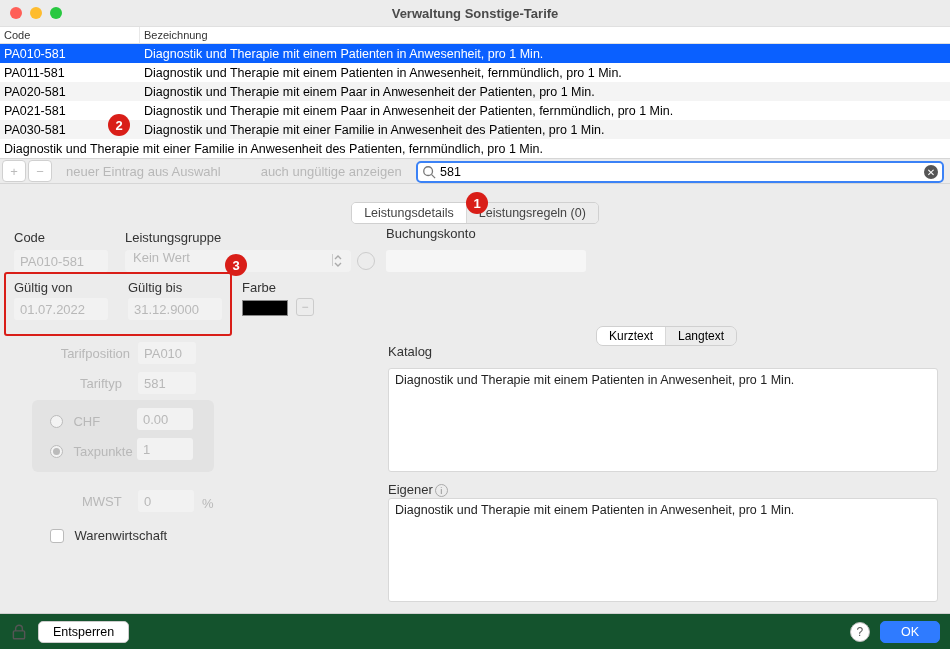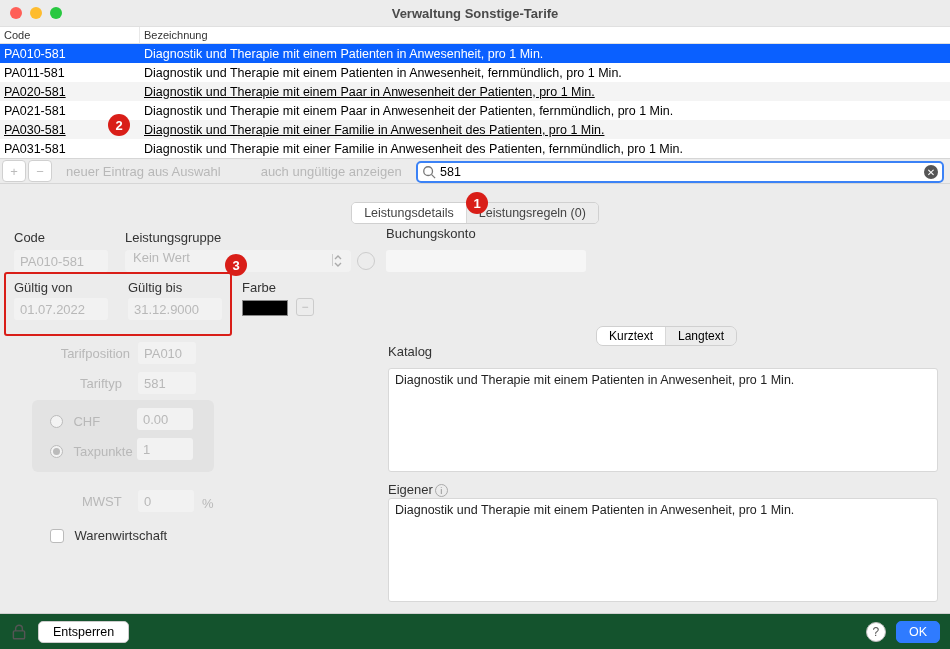--- a/index.html
+++ b/index.html
@@ -8,21 +8,21 @@
   .traffic { display: flex; gap: 8px; margin-left: 10px; }
   .dot { width: 12px; height: 12px; border-radius: 50%; }
   .red { background: #ff5f57; } .yellow { background: #febc2e; } .green { background: #28c840; }
   .titlebar-title { position: absolute; left: 0; right: 0; text-align: center; font-size: 13px; font-weight: 600; color: #4a4a4a; }
   .list-header { display: flex; height: 18px; background: #fff; border-top: 1px solid #e0e0e0; border-bottom: 1px solid #e0e0e0; font-size: 11px; color: #333; }
   .col-code { width: 140px; padding-left: 4px; display: flex; align-items: center; border-right: 1px solid #e8e8e8; }
   .col-bez  { flex: 1; padding-left: 4px; display: flex; align-items: center; }
   .list-body { background: #fff; }
   .row { display: flex; height: 19px; font-size: 12.5px; }
   .row.sel { background: #0a60ff; color: #fff; }
-  .row.alt { background: #f4f4f4; text-decoration: underline; }
+  .row.alt { background: #f4f4f4; }
   .row .col-code { border-right: none; color: inherit; }
   .toolbar { display: flex; align-items: center; height: 26px; background: #ececec; border-top: 1px solid #d6d6d6; border-bottom: 1px solid #d6d6d6; position: relative; }
   .sqbtn { width: 24px; height: 22px; margin-left: 2px; border: 1px solid #d0d0d0; background: #fff; border-radius: 4px; color: #bbb; font-size: 13px; display: flex; align-items: center; justify-content: center; }
   .linkish { font-size: 13px; color: #b8b8b8; margin-left: 14px; }
   .search-wrap { position: absolute; left: 416px; right: 6px; top: 2px; height: 22px; border: 2px solid #3b82f6; border-radius: 5px; background: #fff; display: flex; align-items: center; padding: 0 4px; }
   .search-wrap svg { flex: none; }
   .search-wrap input { flex: 1; border: none; outline: none; font-size: 12.5px; padding-left: 4px; }
   .clear { width: 14px; height: 14px; border-radius: 50%; background: #555; color: #fff; display: flex; align-items: center; justify-content: center; font-size: 10px; }
   .tabs { display: flex; justify-content: center; margin-top: 18px; }
   .segctl { display: flex; border: 1px solid #d0d0d0; border-radius: 5px; overflow: hidden; background: #ececec; }
@@ -46,21 +46,21 @@
   .checkbox { width: 14px; height: 14px; border: 1px solid #bbb; border-radius: 3px; display: inline-block; vertical-align: middle; background: #fff; }
   .big-field { position: absolute; background: #fff; border: 1px solid #d8d8d8; border-radius: 3px; font-size: 12.5px; padding: 4px 6px; color: #222; }
   .seg2 { position: absolute; display: flex; border: 1px solid #d0d0d0; border-radius: 7px; overflow: hidden; }
   .seg2 .s { padding: 2px 12px; font-size: 12px; background: #ececec; }
   .seg2 .s.active { background: #fff; }
   .seg2 .s + .s { border-left: 1px solid #d8d8d8; }
   .info-i { display: inline-block; width: 13px; height: 13px; border: 1px solid #aaa; border-radius: 50%; font-size: 9px; color: #888; text-align: center; line-height: 12px; margin-left: 2px; }
   .footer { position: absolute; bottom: 0; left: 0; right: 0; height: 36px; background: #14532d; border-top: 1px solid #d0d0d0; display: flex; align-items: center; padding: 0 10px; }
   .footer .lock { width: 18px; height: 18px; }
   .btn { border: 1px solid #ccc; background: #fff; border-radius: 5px; padding: 3px 14px; font-size: 12.5px; margin-left: 10px; }
-  .btn.primary { background: #2f7bff; color: #fff; border-color: #2f7bff; padding: 3px 12px; }
+  .btn.primary { background: #2f7bff; color: #fff; border-color: #2f7bff; padding: 3px 20px; }
   .help { width: 20px; height: 20px; border: 1px solid #bbb; border-radius: 50%; display: flex; align-items: center; justify-content: center; font-size: 12px; color: #555; margin-left: auto; background: #fff; }
 </style>
 </head>
 <body>
 
 <div class="titlebar">
   <div class="traffic">
     <div class="dot red"></div>
     <div class="dot yellow"></div>
     <div class="dot green"></div>
@@ -87,21 +87,20 @@
   </div>
   <div class="row">
     <div class="col-code">PA021-581</div>
     <div class="col-bez">Diagnostik und Therapie mit einem Paar in Anwesenheit der Patienten, fernmündlich, pro 1 Min.</div>
   </div>
   <div class="row alt">
     <div class="col-code">PA030-581</div>
     <div class="col-bez">Diagnostik und Therapie mit einer Familie in Anwesenheit des Patienten, pro 1 Min.</div>
   </div>
   <div class="row">
-    <div class="col-code">PA031-581</div>
     <div class="col-bez">Diagnostik und Therapie mit einer Familie in Anwesenheit des Patienten, fernmündlich, pro 1 Min.</div>
   </div>
 </div>
 
 <div class="toolbar">
   <div class="sqbtn">+</div>
   <div class="sqbtn">−</div>
   <span class="linkish">neuer Eintrag aus Auswahl</span>
   <span class="linkish" style="margin-left:40px">auch ungültige anzeigen</span>
   <div class="search-wrap">

